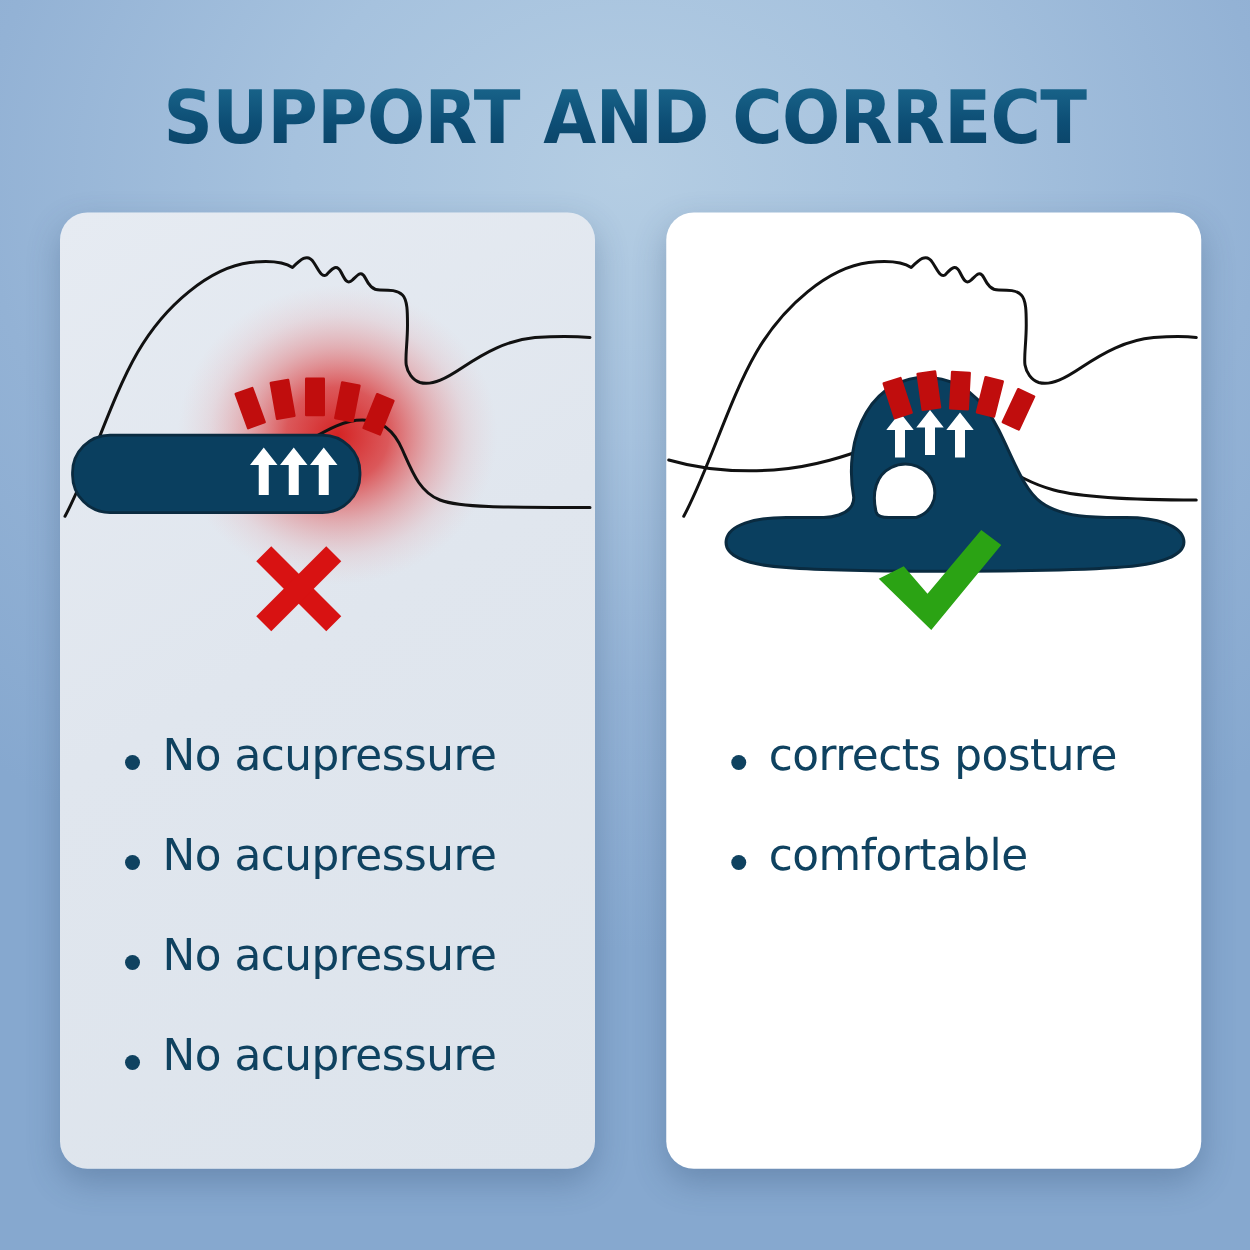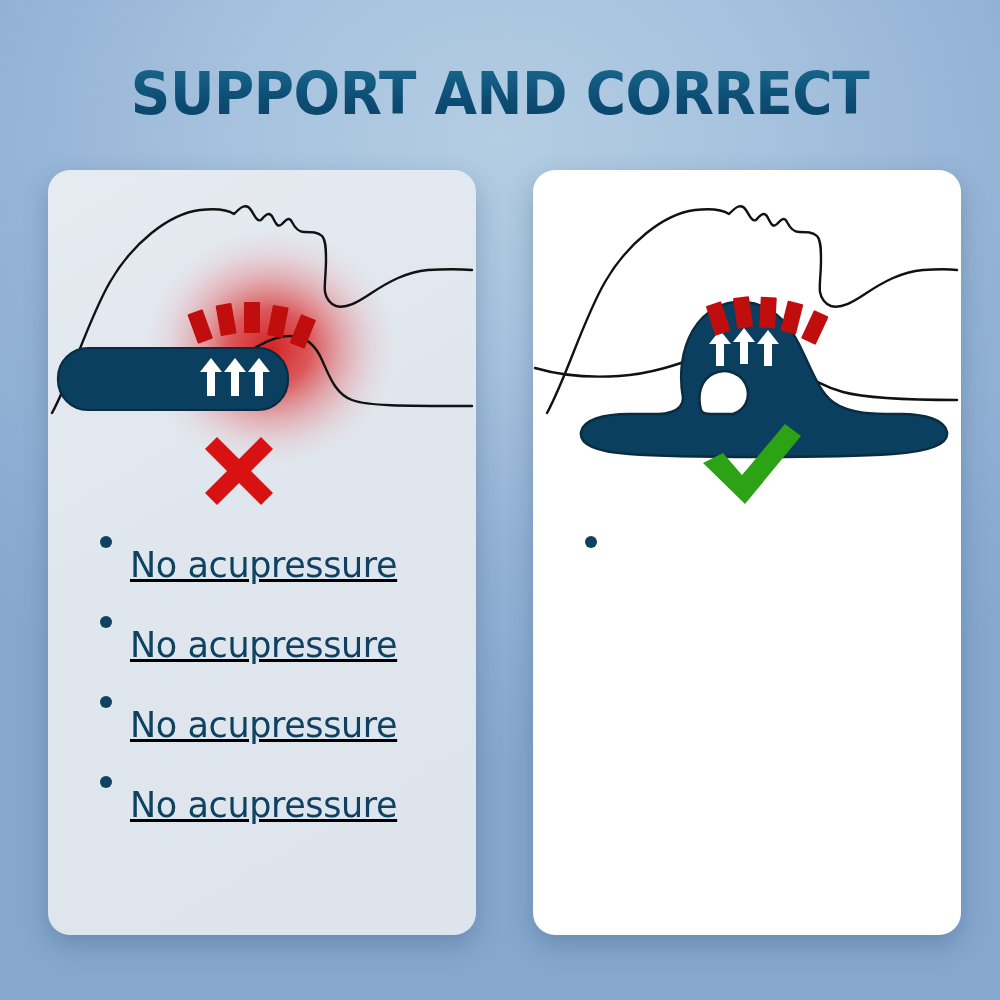--- a/index.html
+++ b/index.html
@@ -80,23 +80,22 @@
   
   .list {
     position: absolute;
     left: 0;
     top: 375px;
     width: 428px;
     padding: 0 22px 0 52px;
   }
   .bullet-row {
     display: flex;
-    align-items: flex-start;
+    align-items: flex-end;
     height: 80px;
-    text-decoration: underline;
   }
   .dot {
     width: 12px;
     height: 12px;
     border-radius: 50%;
     background: #0f4260;
     flex: 0 0 12px;
     position: relative;
     top: -9px;
   }
@@ -271,17 +270,22 @@
                L 209 305
                L 252 254
                L 268 266
                L 212 334
                Z" fill="#2ba314"></path>
     </svg>
 
     <div class="list">
       <div class="bullet-row">
         <span class="dot"></span>
+        <span class="bullet-text">corrects posture</span>
+      </div>
+      <div class="bullet-row">
+        <span class="dot"></span>
+        <span class="bullet-text">comfortable</span>
       </div>
     </div>
   </div>
 
 </div>
 
 </body></html>

